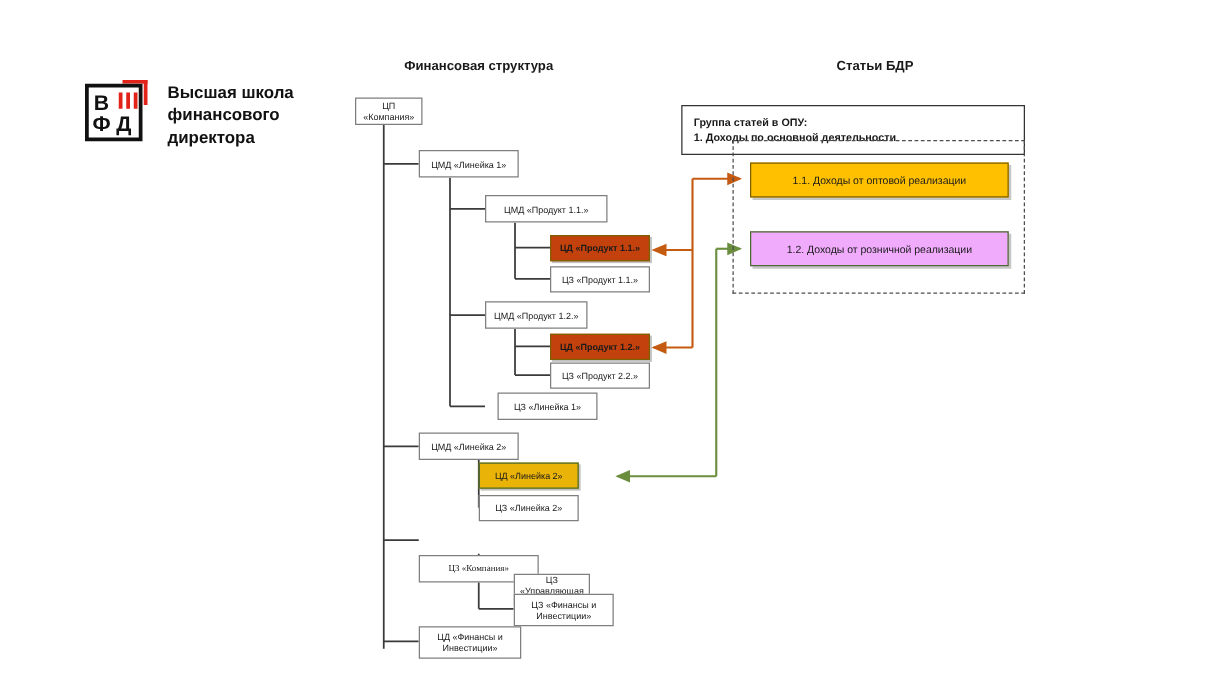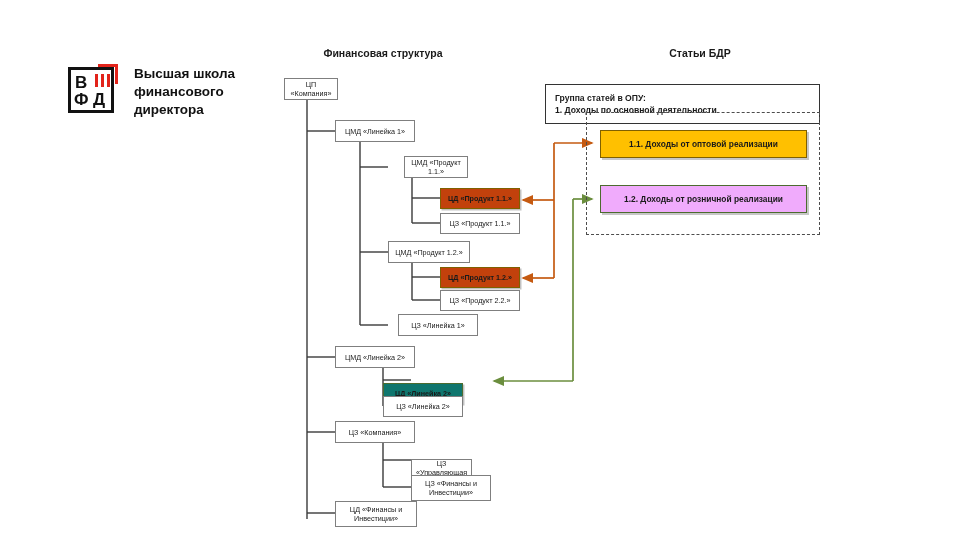--- a/index.html
+++ b/index.html
@@ -110,25 +110,24 @@
     padding: 1px 3px;
     white-space: pre-line;
   }
   .node.highlight-orange {
     background: #c2410c;
     border: 1px solid #7f6000;
     font-weight: bold;
     box-shadow: 1.5px 1.5px 0 rgba(120,120,120,0.45);
   }
   .node.highlight-green {
-    background: #0f766e;
+    background: #eab308;
     border: 1px solid #4c6b2f;
-    font-weight: bold;
+    font-weight: normal;
     box-shadow: 1.5px 1.5px 0 rgba(120,120,120,0.45);
-    margin-top: 13px;
   }
 
   
   #bdr-group-box {
     position: absolute;
     box-sizing: border-box;
     background: #ffffff;
     border: 1px solid #333333;
     font-size: 8.6px;
     font-weight: bold;
@@ -143,21 +142,21 @@
     border: 1.5px dashed #4d4d4d;
   }
   .item-box {
     position: absolute;
     box-sizing: border-box;
     display: flex;
     align-items: center;
     justify-content: center;
     text-align: center;
     font-size: 8.4px;
-    font-weight: bold;
+    font-weight: normal;
     color: #1a1a1a;
     padding: 2px 8px;
     line-height: 1.25;
   }
   .item-box.orange {
     background: #FFC000;
     border: 1px solid #7f6000;
     box-shadow: 2px 2px 0 rgba(130,130,130,0.45);
   }
   .item-box.green {
@@ -255,41 +254,41 @@
       <path d="M573,199 L573,381"></path>
 
       <path d="M573,381 L494,381" marker-end="url(#arr-green)"></path>
     </g>
   </svg>
 
   <div class="node" style="left:284px; top:78px;  width:54px;  height:22px;">ЦП «Компания»</div>
 
   <div class="node" style="left:335px; top:120px; width:80px;  height:22px;">ЦМД «Линейка 1»</div>
 
-  <div class="node" style="left:388px; top:156px; width:64px;  height:22px;margin-left:16px;">ЦМД «Продукт 1.1.»</div>
+  <div class="node" style="left:388px; top:156px; width:98px;  height:22px;">ЦМД «Продукт 1.1.»</div>
 
   <div class="node highlight-orange" style="left:440px; top:188px; width:80px;  height:21px;">ЦД «Продукт 1.1.»</div>
 
   <div class="node" style="left:440px; top:213px; width:80px;  height:21px;">ЦЗ «Продукт 1.1.»</div>
 
   <div class="node" style="left:388px; top:241px; width:82px;  height:22px;">ЦМД «Продукт 1.2.»</div>
 
   <div class="node highlight-orange" style="left:440px; top:267px; width:80px;  height:21px;">ЦД «Продукт 1.2.»</div>
 
   <div class="node" style="left:440px; top:290px; width:80px;  height:21px;">ЦЗ «Продукт 2.2.»</div>
 
   <div class="node" style="left:388px; top:314px; width:80px;  height:22px;margin-left:10px;">ЦЗ «Линейка 1»</div>
 
   <div class="node" style="left:335px; top:346px; width:80px;  height:22px;">ЦМД «Линейка 2»</div>
 
   <div class="node highlight-green" style="left:383px; top:370px; width:80px;  height:21px;">ЦД «Линейка 2»</div>
 
   <div class="node" style="left:383px; top:396px; width:80px;  height:21px;">ЦЗ «Линейка 2»</div>
 
-  <div class="node" style="left:335px; top:421px; width:80px;  height:22px;">ЦЗ «Компания»</div>
+  <div class="node" style="left:335px; top:444px; width:96px;  height:22px;font-family:Liberation Serif, serif;">ЦЗ «Компания»</div>
 
   <div class="node" style="left:411px; top:459px; width:61px;  height:26px;">ЦЗ «Управляющая
 компания»</div>
 
   <div class="node" style="left:411px; top:475px; width:80px;  height:26px;">ЦЗ «Финансы и
 Инвестиции»</div>
 
   <div class="node" style="left:335px; top:501px; width:82px;  height:26px;">ЦД «Финансы и
 Инвестиции»</div>
 

